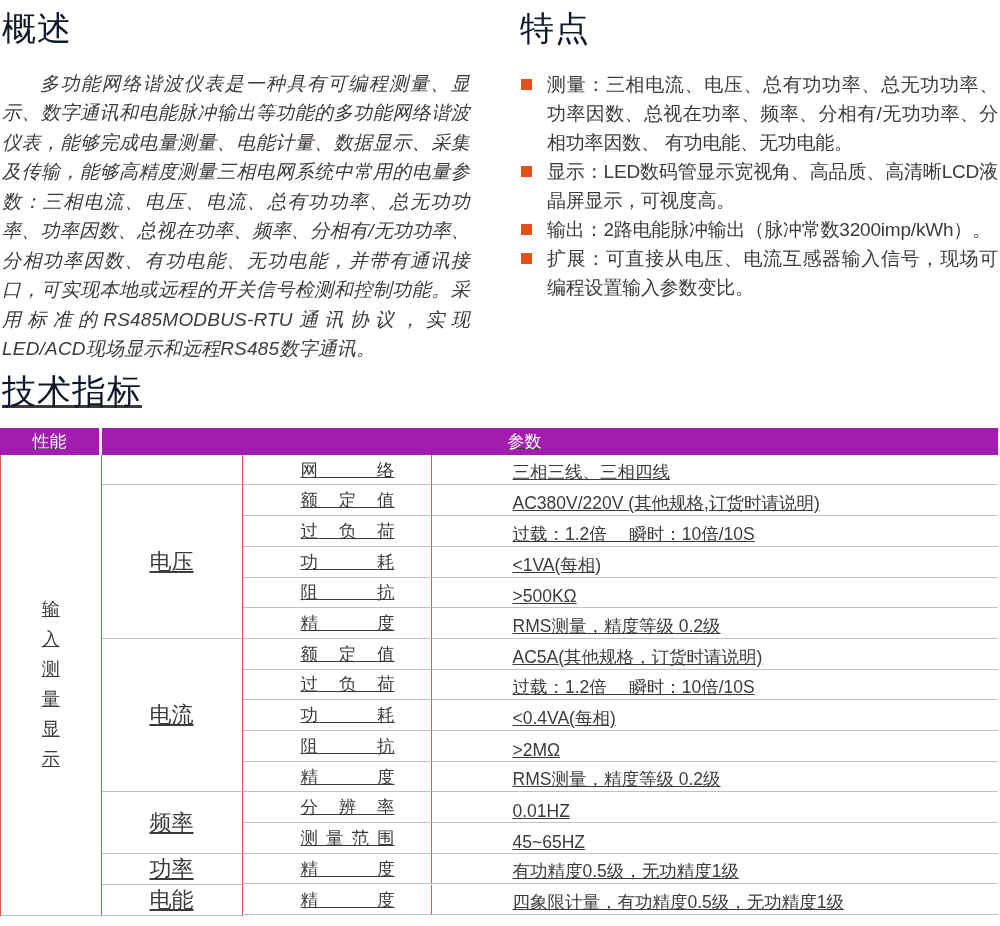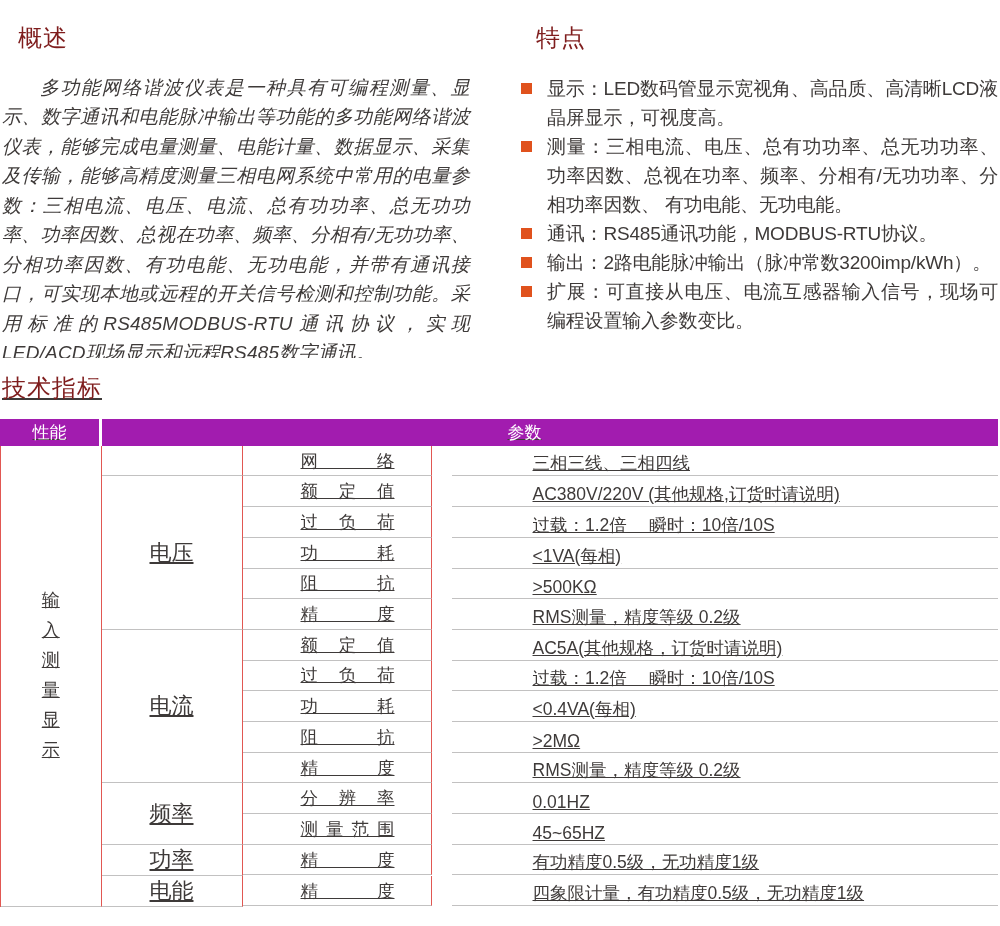--- a/index.html
+++ b/index.html
@@ -9,22 +9,22 @@
     overflow:hidden;
     background:#fff;
     font-family:"Liberation Sans",sans-serif;
     color:#3e3a39;
   }
   
   .top{display:flex;height:358px;overflow:hidden;padding-top:8px;box-sizing:border-box;}
   .overview{width:468px;margin-left:2px;margin-right:50px;flex:none;}
   .features{width:478px;flex:none;}
   h1.sec-title{
-    margin:16px;font-size:24px;line-height:1.2;font-weight:500;
-    color:#7f1d1d;letter-spacing:1px;
+    margin:0;font-size:34px;line-height:1.2;font-weight:500;
+    color:#0f172a;letter-spacing:1px;
   }
   .overview p{
     margin:20px 0 0;font-size:19px;line-height:29.5px;
     text-align:justify;text-indent:2em;letter-spacing:.2px;font-style:italic;
   }
   .features ul{list-style:none;margin:21px 0 0;padding:0;}
   .features li{
     position:relative;padding-left:27px;
     font-size:19px;line-height:29px;text-align:justify;letter-spacing:-.2px;
   }
@@ -50,21 +50,21 @@
   }
   .v-label{display:flex;flex-direction:column;gap:11px;font-size:18px;line-height:19px;text-align:center;}
   .groups{flex:1;display:flex;flex-direction:column;}
   .group{display:flex;}
   .cat-cell{
     width:141px;flex:none;box-sizing:border-box;
     border-right:1.5px solid #e15752;border-bottom:1px solid #c2c1c1;
     display:flex;align-items:center;justify-content:center;font-size:22px;
   }
   .rows{flex:1;display:flex;flex-direction:column;}
-  .row{display:flex;height:30.7px;box-sizing:border-box;gap:20px;}
+  .row{display:flex;height:30.7px;box-sizing:border-box;}
   .param-cell{
     width:189px;flex:none;box-sizing:border-box;
     border-right:1.5px solid #e15752;border-bottom:1px solid #c2c1c1;
     display:flex;align-items:center;
   }
   .param-cell span{
     display:block;margin-left:58px;width:94px;
     text-align:justify;text-align-last:justify;
   }
   .value-cell{
@@ -79,23 +79,23 @@
 
   <div class="top">
     <section class="overview">
       <h1 class="sec-title">概述</h1>
       <p>多功能网络谐波仪表是一种具有可编程测量、显示、数字通讯和电能脉冲输出等功能的多功能网络谐波仪表，能够完成电量测量、电能计量、数据显示、采集及传输，能够高精度测量三相电网系统中常用的电量参数：三相电流、电压、电流、总有功功率、总无功功率、功率因数、总视在功率、频率、分相有/无功功率、分相功率因数、有功电能、无功电能，并带有通讯接口，可实现本地或远程的开关信号检测和控制功能。采用标准的RS485MODBUS-RTU通讯协议，实现LED/ACD现场显示和远程RS485数字通讯。</p>
     </section>
 
     <section class="features">
       <h1 class="sec-title">特点</h1>
       <ul id="features-list">
+          <li><span class="bullet"></span><span>测量：三相电流、电压、总有功功率、总无功功率、功率因数、总视在功率、频率、分相有/无功功率、分相功率因数、 有功电能、无功电能。</span></li>
           <li><span class="bullet"></span><span>显示：LED数码管显示宽视角、高品质、高清晰LCD液晶屏显示，可视度高。</span></li>
-          <li><span class="bullet"></span><span>测量：三相电流、电压、总有功功率、总无功功率、功率因数、总视在功率、频率、分相有/无功功率、分相功率因数、 有功电能、无功电能。</span></li>
-          <li><span class="bullet"></span><span>通讯：RS485通讯功能，MODBUS-RTU协议。</span></li>
+          <li><span class="bullet"></span></li>
           <li><span class="bullet"></span><span>输出：2路电能脉冲输出（脉冲常数3200imp/kWh）。</span></li>
           <li><span class="bullet"></span><span>扩展：可直接从电压、电流互感器输入信号，现场可编程设置输入参数变比。</span></li>
         </ul>
     </section>
   </div>
 
   <section class="specs">
     <h1 class="sec-title">技术指标</h1>
 
     <div class="spec-table">

